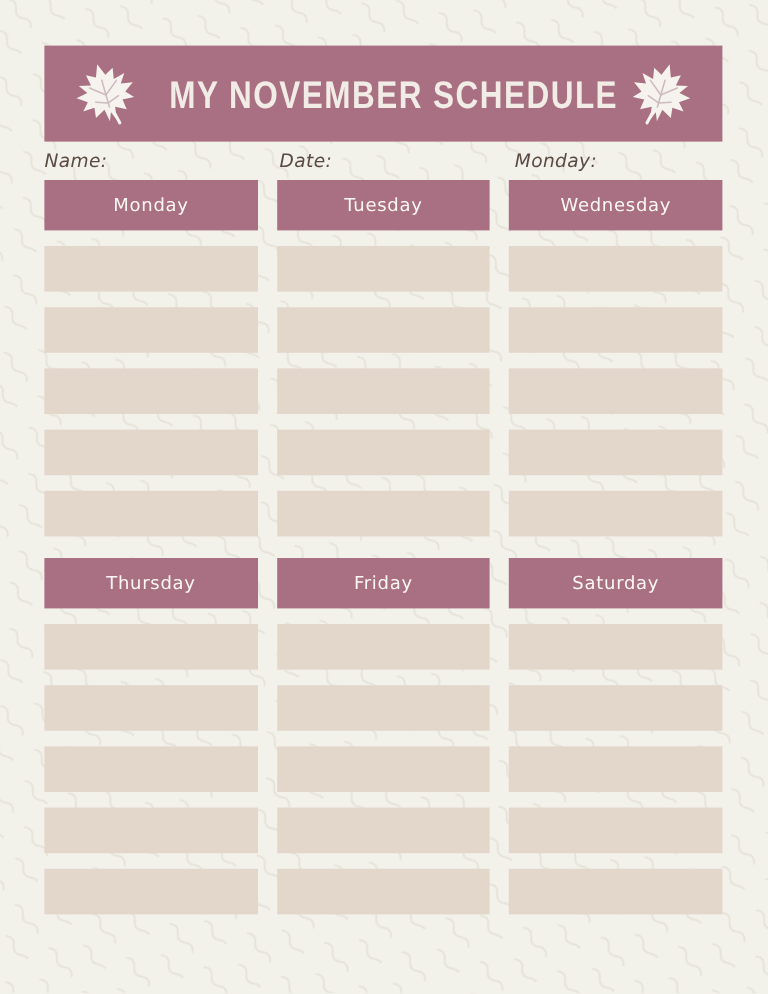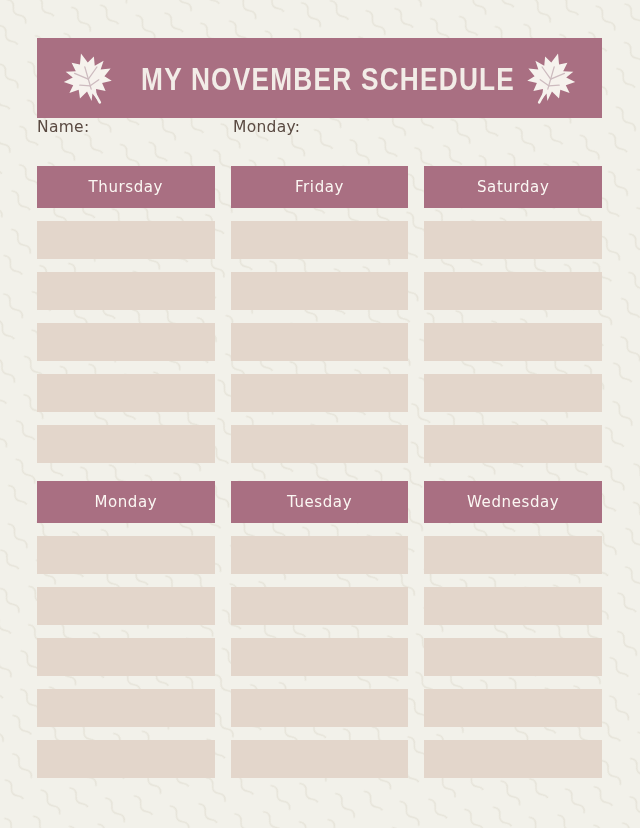--- a/index.html
+++ b/index.html
@@ -68,22 +68,23 @@
     transform: scaleX(0.82);
     transform-origin: center;
     white-space: nowrap;
     line-height: 1;
     padding-top: 2px;
   }
 
   
   .info-row {
     display: flex;
-    height: 48px;
-    align-items: flex-start;
+    height: 32px;
+    align-items: center;
+    font-style: italic;
   }
   .info-field {
     font-family: "DejaVu Sans", sans-serif;
     font-size: 15.5px;
     color: #5a4a42;
     letter-spacing: 0.3px;
   }
   .info-field.f-name  { width: 196px; }
   .info-field.f-date  { width: 196px; }
   .info-field.f-class { flex: 1; }
@@ -169,27 +170,64 @@
           <path d="M50 52 L70 36"></path>
           <path d="M50 64 L33 58"></path>
           <path d="M50 64 L67 58"></path>
         </g>
       </g>
     </svg>
   </div>
 
   <div class="info-row">
     <div class="info-field f-name">Name:</div>
+    <div class="info-field f-date">Date:</div>
     <div class="info-field f-class">Monday:</div>
   </div>
 
   <div class="section">
 
     <div class="day-col">
       <div class="day-header">
+        <span class="day-header-label">Monday</span>
+      </div>
+      <div class="slot"></div>
+      <div class="slot"></div>
+      <div class="slot"></div>
+      <div class="slot"></div>
+      <div class="slot"></div>
+    </div>
+
+    <div class="day-col">
+      <div class="day-header">
+        <span class="day-header-label">Tuesday</span>
+      </div>
+      <div class="slot"></div>
+      <div class="slot"></div>
+      <div class="slot"></div>
+      <div class="slot"></div>
+      <div class="slot"></div>
+    </div>
+
+    <div class="day-col">
+      <div class="day-header">
+        <span class="day-header-label">Wednesday</span>
+      </div>
+      <div class="slot"></div>
+      <div class="slot"></div>
+      <div class="slot"></div>
+      <div class="slot"></div>
+      <div class="slot"></div>
+    </div>
+  </div>
+
+  <div class="section">
+
+    <div class="day-col">
+      <div class="day-header">
         <span class="day-header-label">Thursday</span>
       </div>
       <div class="slot"></div>
       <div class="slot"></div>
       <div class="slot"></div>
       <div class="slot"></div>
       <div class="slot"></div>
     </div>
 
     <div class="day-col">
@@ -208,49 +246,13 @@
         <span class="day-header-label">Saturday</span>
       </div>
       <div class="slot"></div>
       <div class="slot"></div>
       <div class="slot"></div>
       <div class="slot"></div>
       <div class="slot"></div>
     </div>
   </div>
 
-  <div class="section">
-
-    <div class="day-col">
-      <div class="day-header">
-        <span class="day-header-label">Monday</span>
-      </div>
-      <div class="slot"></div>
-      <div class="slot"></div>
-      <div class="slot"></div>
-      <div class="slot"></div>
-      <div class="slot"></div>
-    </div>
-
-    <div class="day-col">
-      <div class="day-header">
-        <span class="day-header-label">Tuesday</span>
-      </div>
-      <div class="slot"></div>
-      <div class="slot"></div>
-      <div class="slot"></div>
-      <div class="slot"></div>
-      <div class="slot"></div>
-    </div>
-
-    <div class="day-col">
-      <div class="day-header">
-        <span class="day-header-label">Wednesday</span>
-      </div>
-      <div class="slot"></div>
-      <div class="slot"></div>
-      <div class="slot"></div>
-      <div class="slot"></div>
-      <div class="slot"></div>
-    </div>
-  </div>
-
 </div>
 
 </body></html>

